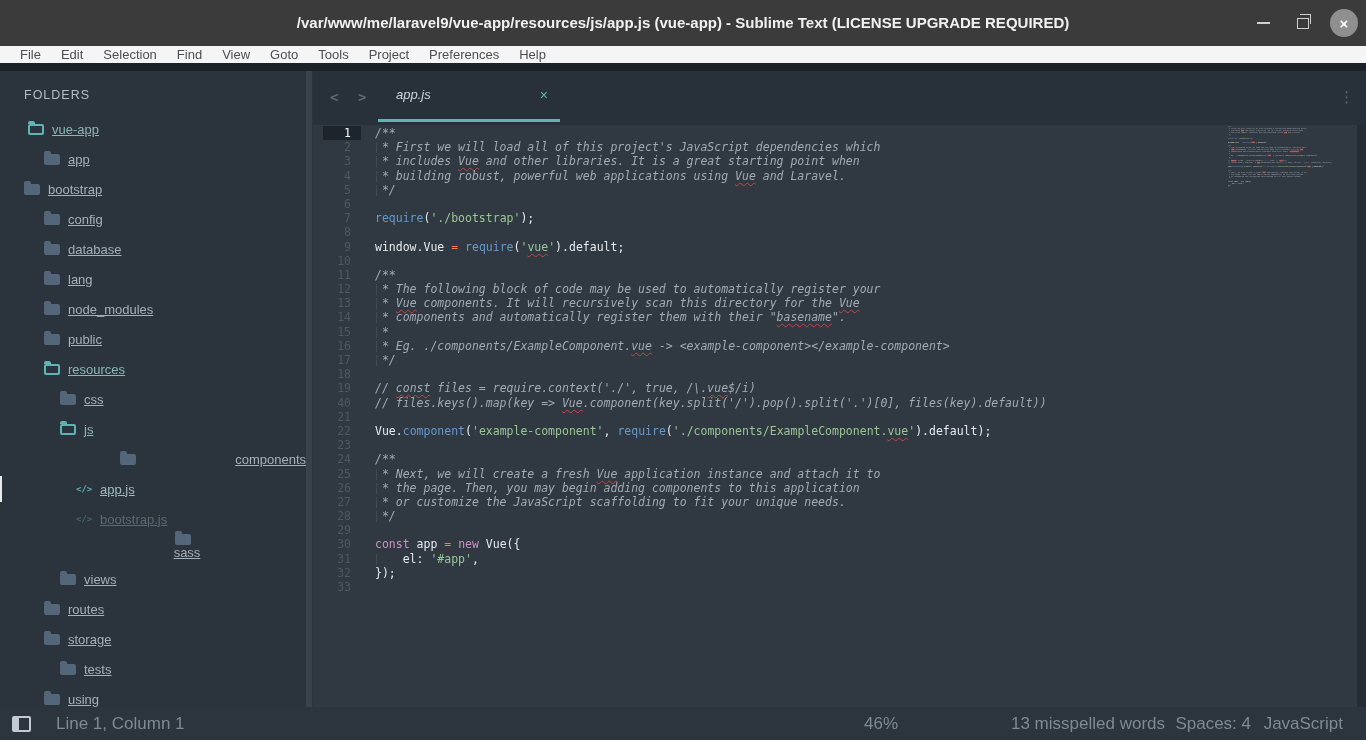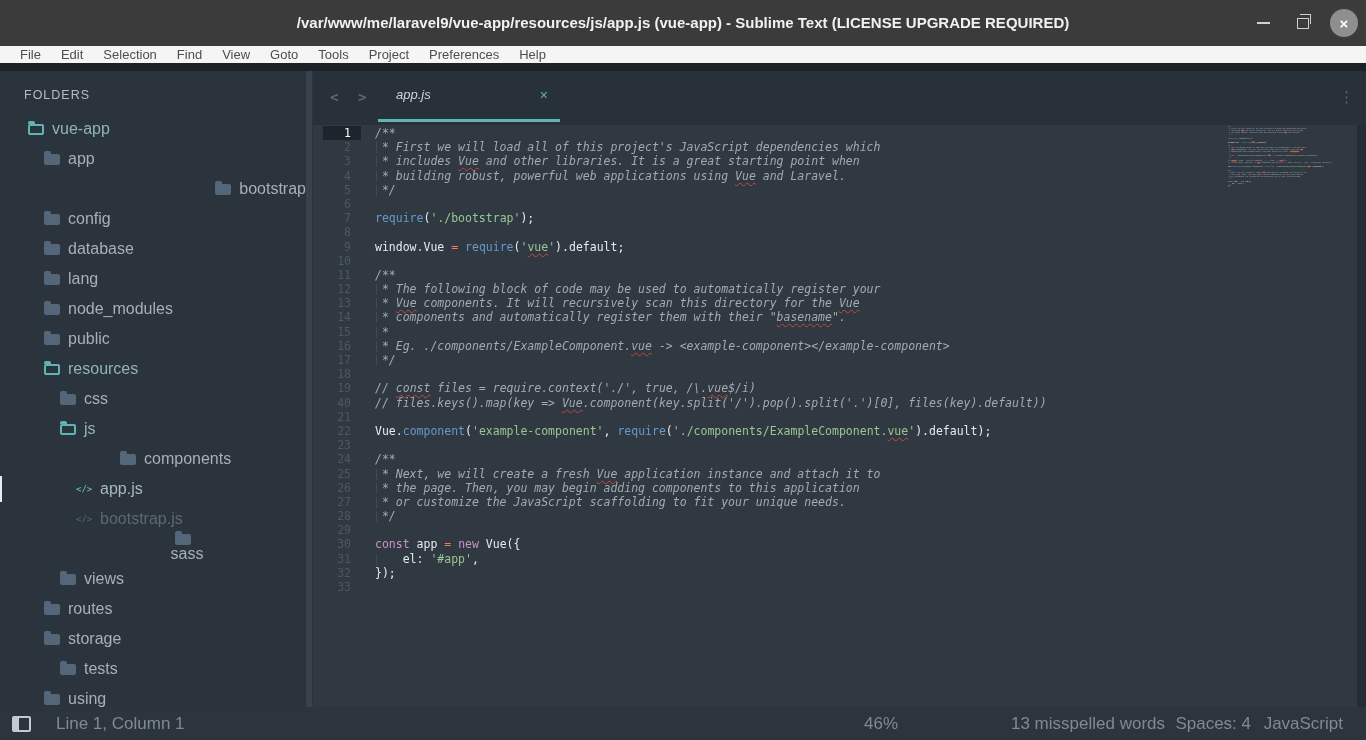--- a/index.html
+++ b/index.html
@@ -28,21 +28,21 @@
 
   
   .main{position:absolute;left:0;top:71px;width:1366px;height:636px;background:#303841;}
 
   
   .sidebar{position:absolute;left:0;top:0;width:313px;height:636px;background:#2b333c;overflow:hidden;}
   .sb-scroll{position:absolute;left:306px;top:0;width:6px;height:636px;background:#39424c;}
   .sb-header{position:absolute;left:24px;top:17px;font-size:12.5px;letter-spacing:1px;color:#b4bcc4;}
   .tree{position:absolute;left:0;top:43px;width:306px;height:593px;}
   .trow{position:relative;height:30px;display:flex;align-items:center;}
-  .trow .lbl{margin-left:8px;font-size:16px;color:#a6b0ba;}
+  .trow .lbl{margin-left:8px;font-size:13px;color:#a6b0ba;text-decoration:underline;}
   .trow.open .lbl{color:#8fb4b8;}
   .trow.selected .lbl{color:#a3bcc1;}
   .trow.dim .lbl{color:#5c6873;}
   .trow.selected .sel-ind{position:absolute;left:0;top:2px;width:2px;height:26px;background:#e8ebee;}
   .ic-folder{flex:none;position:relative;width:16px;height:11px;background:#53667a;border-radius:2px;}
   .ic-folder::before{content:'';position:absolute;left:0;top:-3px;width:7px;height:4px;background:#53667a;
        border-radius:2px 2px 0 0;}
   .ic-folder-open{flex:none;position:relative;width:16px;height:11px;border:2px solid #5fb4b4;
        border-radius:2px;box-sizing:border-box;background:transparent;}
   .ic-folder-open::before{content:'';position:absolute;left:-2px;top:-5px;width:7px;height:3px;
@@ -140,21 +140,21 @@
     <div class="sb-header">FOLDERS</div>
     <div class="tree">
         <div class="trow open" style="padding-left: 28px;">
           <span class="ic-folder-open"></span>
           <span class="lbl">vue-app</span>
         </div>
         <div class="trow " style="padding-left: 44px;">
           <span class="ic-folder"></span>
           <span class="lbl">app</span>
         </div>
-        <div class="trow " style="padding-left: 24px; justify-content: flex-end;">
+        <div class="trow " style="padding-left: 24px;">
           <span class="ic-folder"></span>
           <span class="lbl">bootstrap</span>
         </div>
         <div class="trow " style="padding-left: 44px;">
           <span class="ic-folder"></span>
           <span class="lbl">config</span>
         </div>
         <div class="trow " style="padding-left: 44px;">
           <span class="ic-folder"></span>
           <span class="lbl">database</span>
@@ -176,21 +176,21 @@
           <span class="lbl">resources</span>
         </div>
         <div class="trow " style="padding-left: 60px;">
           <span class="ic-folder"></span>
           <span class="lbl">css</span>
         </div>
         <div class="trow open" style="padding-left: 60px;">
           <span class="ic-folder-open"></span>
           <span class="lbl">js</span>
         </div>
-        <div class="trow " style="padding-left: 120px;">
+        <div class="trow " style="padding-left: 120px; justify-content: space-between;">
           <span class="ic-folder"></span>
           <span class="lbl">components</span>
         </div>
         <div class="trow selected" style="padding-left: 76px;">
           <span class="sel-ind"></span>
           <span class="ic-file">&lt;/&gt;</span>
           <span class="lbl">app.js</span>
         </div>
         <div class="trow dim" style="padding-left: 76px;">
           <span class="ic-file">&lt;/&gt;</span>

